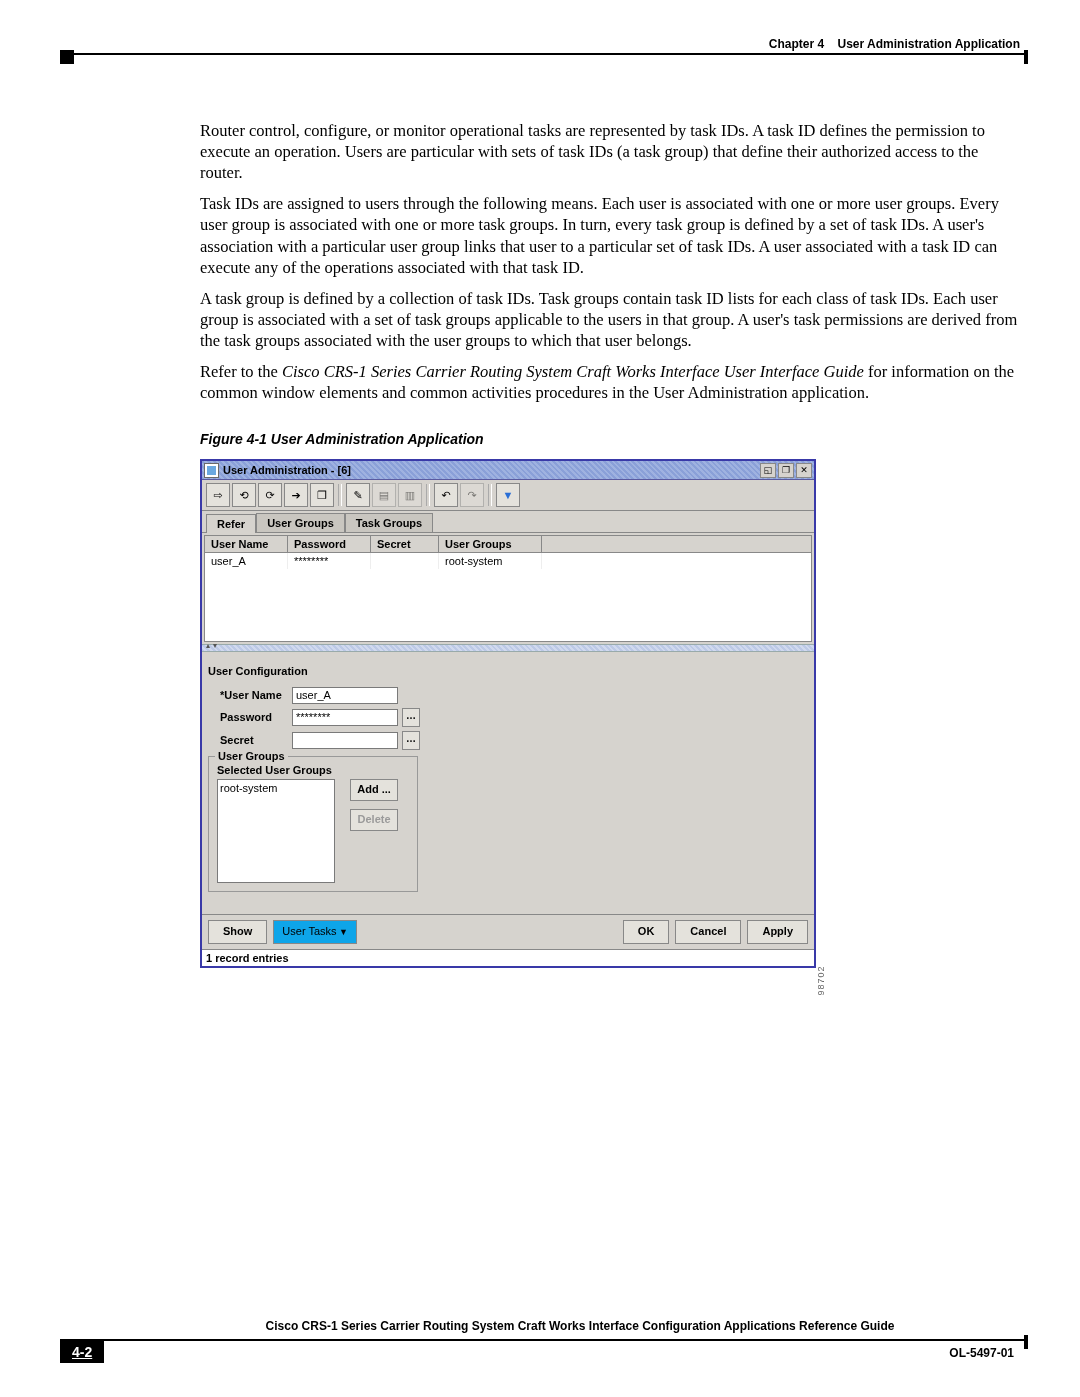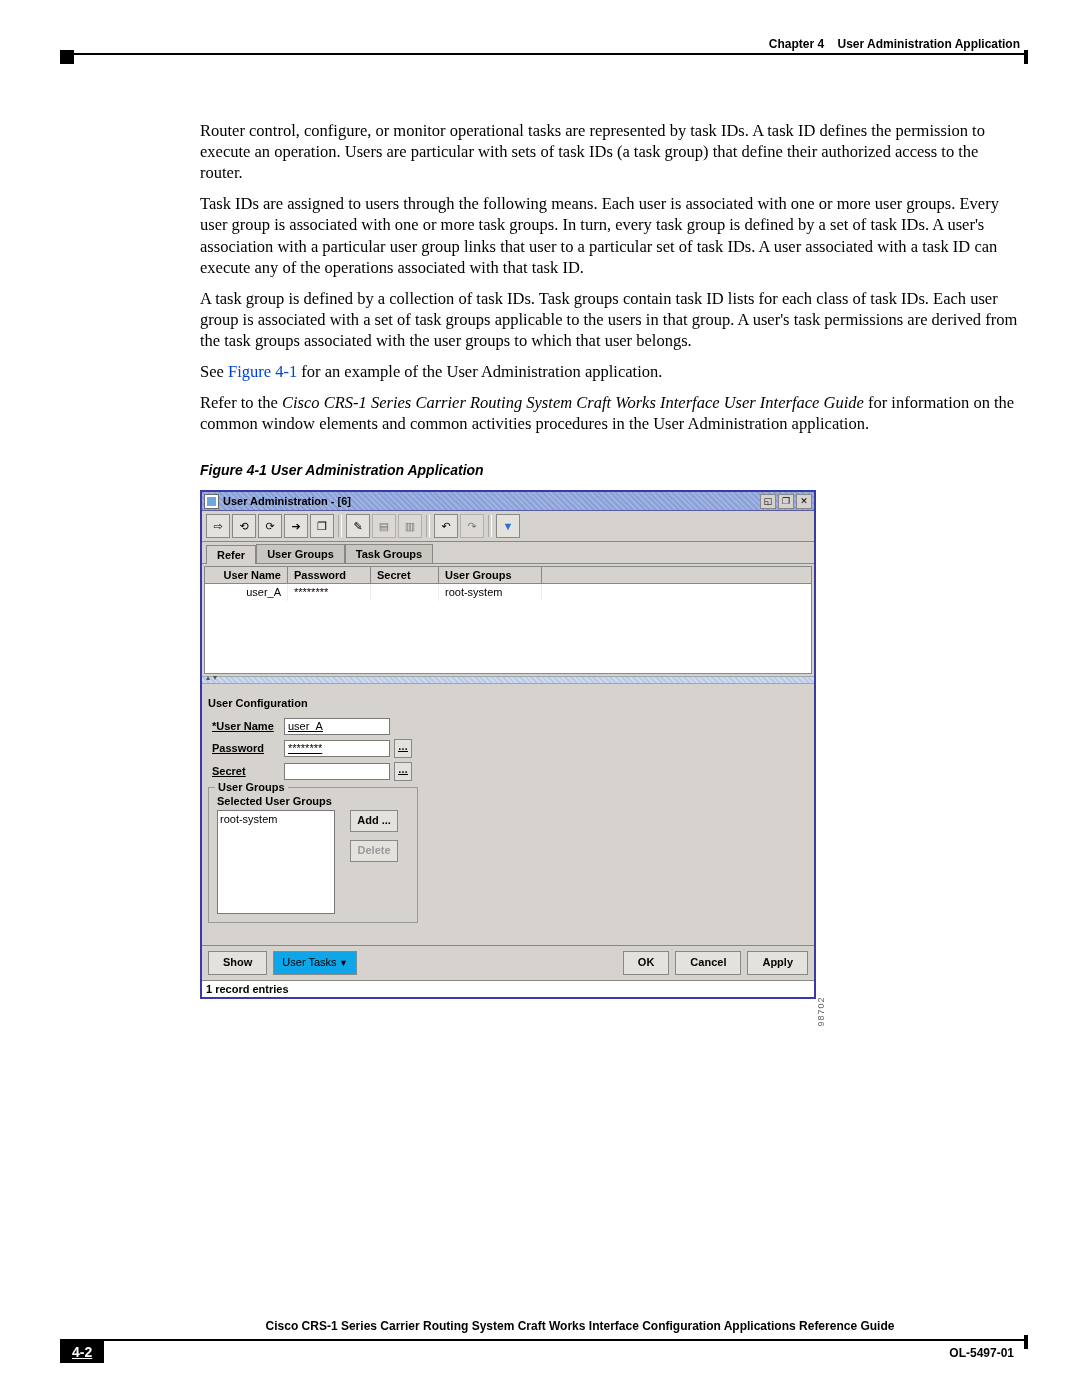--- a/index.html
+++ b/index.html
@@ -27,27 +27,27 @@
   .tbtn.dis{opacity:.45;}
   .tsep{width:2px;height:22px;border-left:1px solid #aaa;border-right:1px solid #fff;margin:0 2px;}
   .tabs{display:flex;padding:2px 0 0 4px;border-bottom:1px solid #888;}
   .tab{border:1px solid #888;border-bottom:none;padding:2px 10px;background:#c9c6c0;font-weight:bold;font-size:11px;margin-right:0;}
   .tab.active{background:#d6d3ce;position:relative;top:1px;}
   .table{background:#fff;border:1px solid #888;margin:2px;}
   .thead{display:flex;background:#d6d3ce;border-bottom:1px solid #888;}
   .th{border-right:1px solid #888;padding:1px 6px;font-weight:bold;font-size:11px;}
   .trow{display:flex;background:#fff;}
   .td{border-right:1px solid #eee;padding:1px 6px;font-size:11px;}
-  .col1{width:70px;text-align:right;}.col2{width:70px;}.col3{width:55px;}.col4{width:90px;}
+  .col1{width:70px;}.col2{width:70px;}.col3{width:55px;}.col4{width:90px;}
   .tblank{height:72px;background:#fff;}
   .splitter{height:6px;background:repeating-linear-gradient(45deg,#bcc9e6,#bcc9e6 2px,#d0d9ee 2px,#d0d9ee 4px);border-top:1px solid #9aa;border-bottom:1px solid #9aa;position:relative;}
   .splitter::before{content:"▴▾";position:absolute;left:4px;top:-4px;font-size:8px;letter-spacing:3px;color:#555;}
   .panel{padding:2px 6px 6px;}
   .panel-title{font-weight:bold;font-size:11px;padding:2px 0 4px;margin-top:8px;}
-  .form-row{display:flex;align-items:center;margin:4px 4px;text-decoration:underline;}
+  .form-row{display:flex;align-items:center;margin:4px 12px;}
   .form-row .lbl{width:72px;font-weight:bold;font-size:11px;}
   .form-row .inp{width:98px;height:15px;background:#fff;border:1px solid #7a7a7a;padding:0 3px;font-size:11px;line-height:15px;}
   .ellips{width:16px;height:17px;border:1px solid #888;background:#e4e2dc;margin-left:4px;font-weight:bold;font-size:10px;text-align:center;line-height:14px;}
   .fieldset{border:1px solid #999;margin-top:6px;padding:6px 8px 8px;width:192px;position:relative;}
   .fieldset .legend{position:absolute;top:-8px;left:6px;background:#d6d3ce;padding:0 3px;font-weight:bold;font-size:11px;}
   .listbox{width:112px;height:100px;background:#fff;border:1px solid #7a7a7a;font-size:11px;padding:1px 2px;display:inline-block;vertical-align:top;}
   .side-btns{display:inline-block;vertical-align:top;margin-left:12px;}
   .sbtn{width:46px;height:20px;border:1px solid #888;background:#e4e2dc;font-weight:bold;font-size:11px;text-align:center;line-height:18px;margin-bottom:8px;}
   .sbtn.dis{color:#9a9a9a;}
   .footer-bar{border-top:1px solid #888;display:flex;align-items:center;padding:5px 6px;gap:6px;margin-top:16px;}
@@ -72,23 +72,20 @@
     <span class="chap">Chapter 4</span>&nbsp;&nbsp;&nbsp;&nbsp;<span>User Administration Application</span>
   </div>
   <div class="header-rule"></div>
   <div class="hdr-square"></div>
   <div class="hdr-bar"></div>
 
   <div class="body">
     <p>Router control, configure, or monitor operational tasks are represented by task IDs. A task ID defines the permission to execute an operation. Users are particular with sets of task IDs (a task group) that define their authorized access to the router.</p>
     <p>Task IDs are assigned to users through the following means. Each user is associated with one or more user groups. Every user group is associated with one or more task groups. In turn, every task group is defined by a set of task IDs. A user's association with a particular user group links that user to a particular set of task IDs. A user associated with a task ID can execute any of the operations associated with that task ID.</p>
     <p>A task group is defined by a collection of task IDs. Task groups contain task ID lists for each class of task IDs. Each user group is associated with a set of task groups applicable to the users in that group. A user's task permissions are derived from the task groups associated with the user groups to which that user belongs.</p>
-    <p>
-      <span>See </span><span class="figlink">Figure 4-1</span><span> for an example of the User Administration application.</span>
-    </p>
     <p>
       <span>Refer to the </span><span class="italic">Cisco CRS-1 Series Carrier Routing System Craft Works Interface User Interface Guide</span><span> for information on the common window elements and common activities procedures in the User Administration application.</span>
     </p>
 
     <div class="fig-caption">Figure 4-1    User Administration Application</div>
 
     <div class="win">
       <div class="win-title">
         <span class="ico"></span>
         <span class="txt">User Administration - [6]</span>

